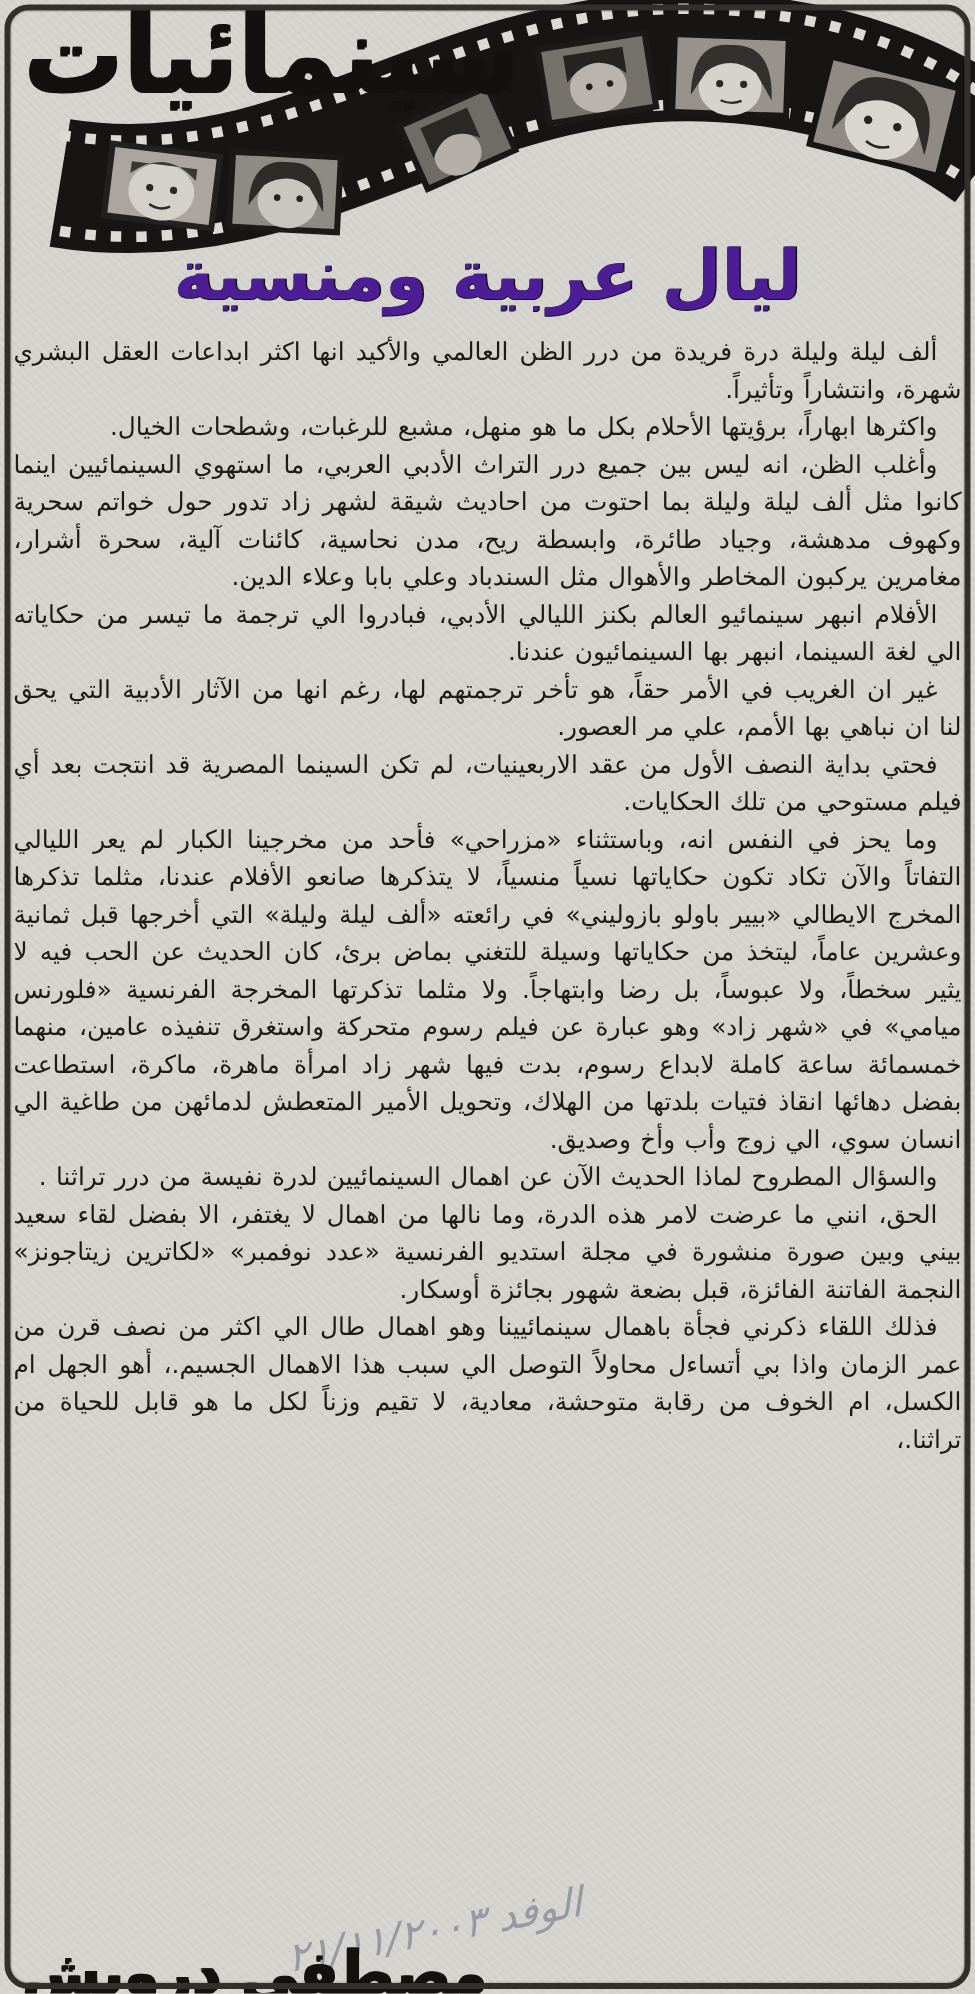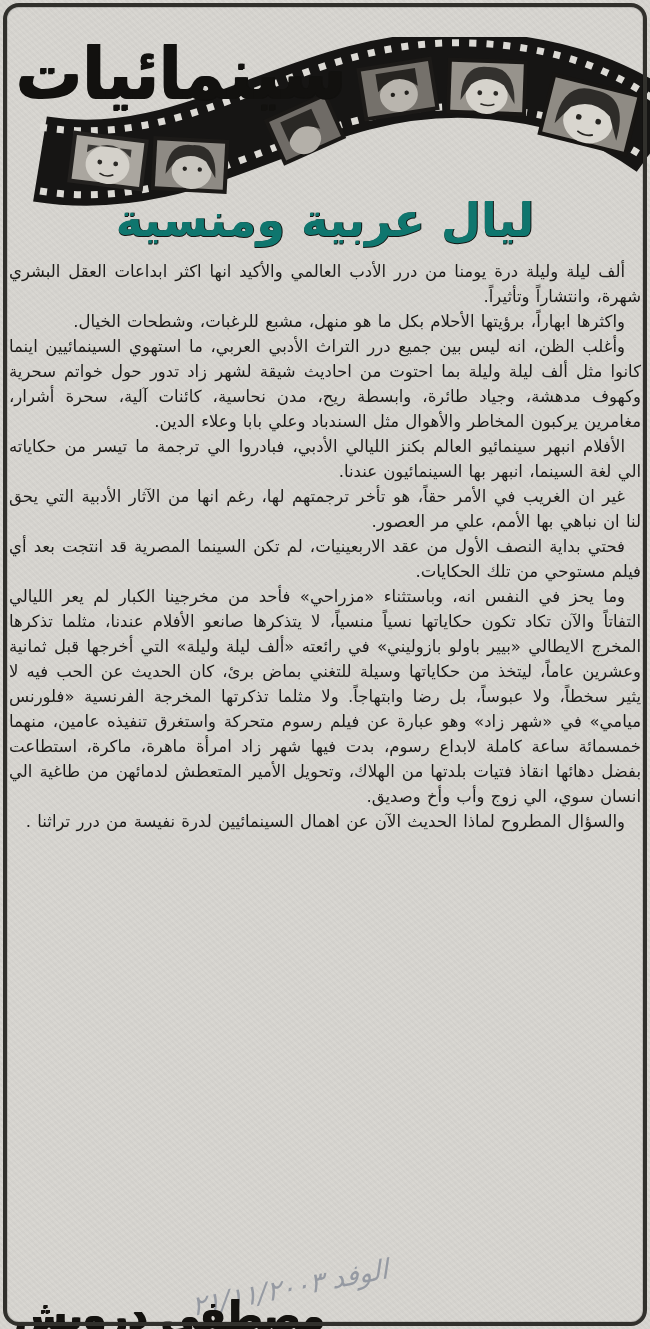--- a/index.html
+++ b/index.html
@@ -15,33 +15,33 @@
       repeating-linear-gradient(-30deg, rgba(0,0,0,.012) 0 3px, transparent 3px 6px);
   }
   .frame{
     position:absolute;inset:3px;border:4px solid #31302c;border-radius:16px;
     pointer-events:none;z-index:6;
     box-shadow:inset 0 0 0 1px rgba(0,0,0,.12);
   }
   .page{position:absolute;inset:0;z-index:1;}
 
   
-  .masthead{position:relative;height:148px;margin-top:37px;}
+  .masthead{position:relative;height:148px;}
   .filmstrip-svg{position:absolute;top:0;right:0;left:0;z-index:1;}
   .logo{
     position:absolute;top:2px;left:16px;z-index:2;width:330px;
     font-size:66px;font-weight:bold;color:#12110f;text-align:center;
     line-height:1.05;letter-spacing:-2px;
     text-shadow:1.5px 0 0 #12110f, 0 1px 0 #12110f;
     transform:scaleY(1.08);
   }
   .headline{
     position:relative;z-index:3;margin:0;padding:8px 0 6px;
     text-align:center;
-    font-size:46px;font-weight:bold;color:#0f766e;
+    font-size:46px;font-weight:bold;color:#4c1d95;
     text-shadow:1px 0 0 #161412, 0 1px 0 #161412;
     letter-spacing:-1px;
   }
 
   
   .article{
     position:relative;z-index:2;
     padding:6px 9px 0 9px;
     color:#1d1b18;
   }
@@ -136,26 +136,28 @@
           <circle cx="12" cy="6" r="2.8" fill="#262421"></circle>
         <path d="M -6 20 Q 2 24 10 20" stroke="#262421" stroke-width="1.7" fill="none"></path>
       </g>
     </svg>
     <div class="logo">سينمائيات</div>
   </header>
 
   <h1 class="headline">ليال عربية ومنسية</h1>
 
   <article class="article">
-      <p class="para">ألف ليلة وليلة درة يومنا من درر الأدب العالمي والأكيد انها اكثر ابداعات العقل البشري شهرة، وانتشاراً وتأثيراً.</p>
+      <p class="para">ألف ليلة وليلة درة فريدة من درر الظن العالمي والأكيد انها اكثر ابداعات العقل البشري شهرة، وانتشاراً وتأثيراً.</p>
       <p class="para">واكثرها ابهاراً، برؤيتها الأحلام بكل ما هو منهل، مشبع للرغبات، وشطحات الخيال.</p>
       <p class="para">وأغلب الظن، انه ليس بين جميع درر التراث الأدبي العربي، ما استهوي السينمائيين اينما كانوا مثل ألف ليلة وليلة بما احتوت من احاديث شيقة لشهر زاد تدور حول خواتم سحرية وكهوف مدهشة، وجياد طائرة، وابسطة ريح، مدن نحاسية، كائنات آلية، سحرة أشرار، مغامرين يركبون المخاطر والأهوال مثل السندباد وعلي بابا وعلاء الدين.</p>
       <p class="para">الأفلام انبهر سينمائيو العالم بكنز الليالي الأدبي، فبادروا الي ترجمة ما تيسر من حكاياته الي لغة السينما، انبهر بها السينمائيون عندنا.</p>
       <p class="para">غير ان الغريب في الأمر حقاً، هو تأخر ترجمتهم لها، رغم انها من الآثار الأدبية التي يحق لنا ان نباهي بها الأمم، علي مر العصور.</p>
       <p class="para">فحتي بداية النصف الأول من عقد الاربعينيات، لم تكن السينما المصرية قد انتجت بعد أي فيلم مستوحي من تلك الحكايات.</p>
       <p class="para">وما يحز في النفس انه، وباستثناء «مزراحي» فأحد من مخرجينا الكبار لم يعر الليالي التفاتاً والآن تكاد تكون حكاياتها نسياً منسياً، لا يتذكرها صانعو الأفلام عندنا، مثلما تذكرها المخرج الايطالي «بيير باولو بازوليني» في رائعته «ألف ليلة وليلة» التي أخرجها قبل ثمانية وعشرين عاماً، ليتخذ من حكاياتها وسيلة للتغني بماض برئ، كان الحديث عن الحب فيه لا يثير سخطاً، ولا عبوساً، بل رضا وابتهاجاً. ولا مثلما تذكرتها المخرجة الفرنسية «فلورنس ميامي» في «شهر زاد» وهو عبارة عن فيلم رسوم متحركة واستغرق تنفيذه عامين، منهما خمسمائة ساعة كاملة لابداع رسوم، بدت فيها شهر زاد امرأة ماهرة، ماكرة، استطاعت بفضل دهائها انقاذ فتيات بلدتها من الهلاك، وتحويل الأمير المتعطش لدمائهن من طاغية الي انسان سوي، الي زوج وأب وأخ وصديق.</p>
       <p class="para">والسؤال المطروح لماذا الحديث الآن عن اهمال السينمائيين لدرة نفيسة من درر تراثنا .</p>
+      <p class="para">الحق، انني ما عرضت لامر هذه الدرة، وما نالها من اهمال لا يغتفر، الا بفضل لقاء سعيد بيني وبين صورة منشورة في مجلة استديو الفرنسية «عدد نوفمبر» «لكاترين زيتاجونز» النجمة الفاتنة الفائزة، قبل بضعة شهور بجائزة أوسكار.</p>
+      <p class="para">فذلك اللقاء ذكرني فجأة باهمال سينمائيينا وهو اهمال طال الي اكثر من نصف قرن من عمر الزمان واذا بي أتساءل محاولاً التوصل الي سبب هذا الاهمال الجسيم.، أهو الجهل ام الكسل، ام الخوف من رقابة متوحشة، معادية، لا تقيم وزناً لكل ما هو قابل للحياة من تراثنا.،</p>
     </article>
 
   <div class="handnote">الوفد ٢١/١١/٢٠٠٣</div>
   <div class="signature">مصطفى درويش</div>
 
 </div>
 
 </body></html>

